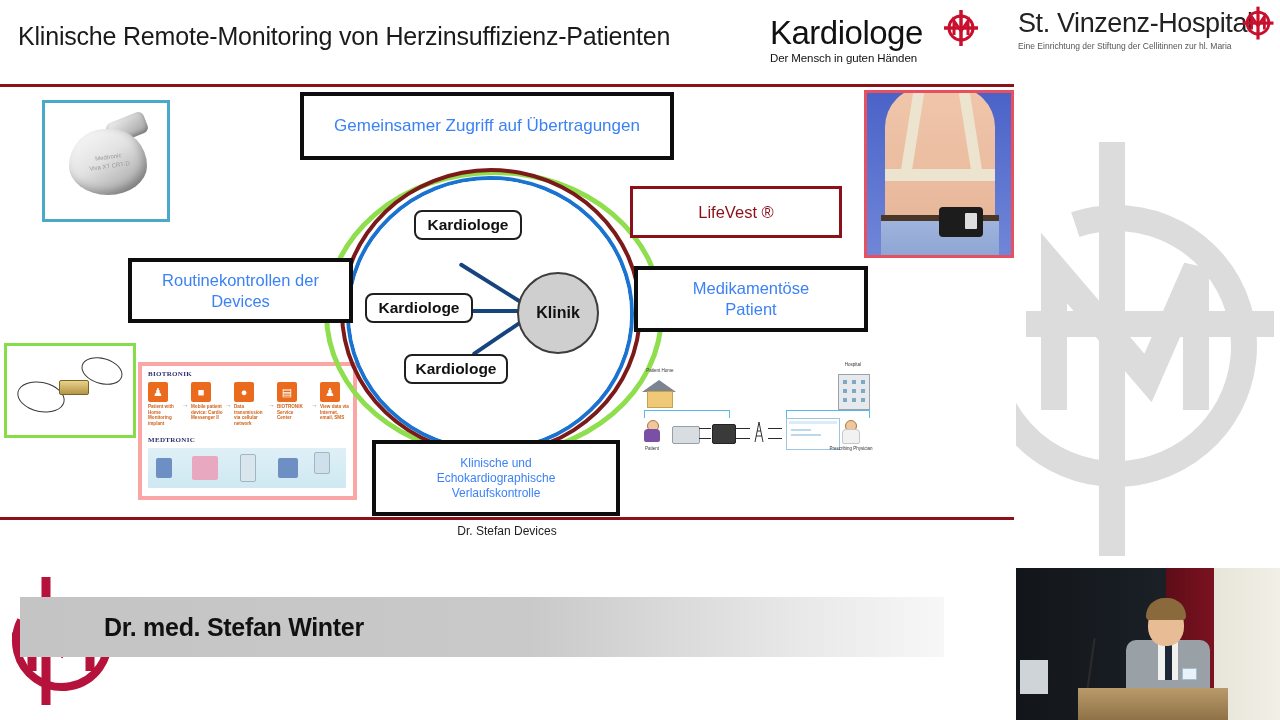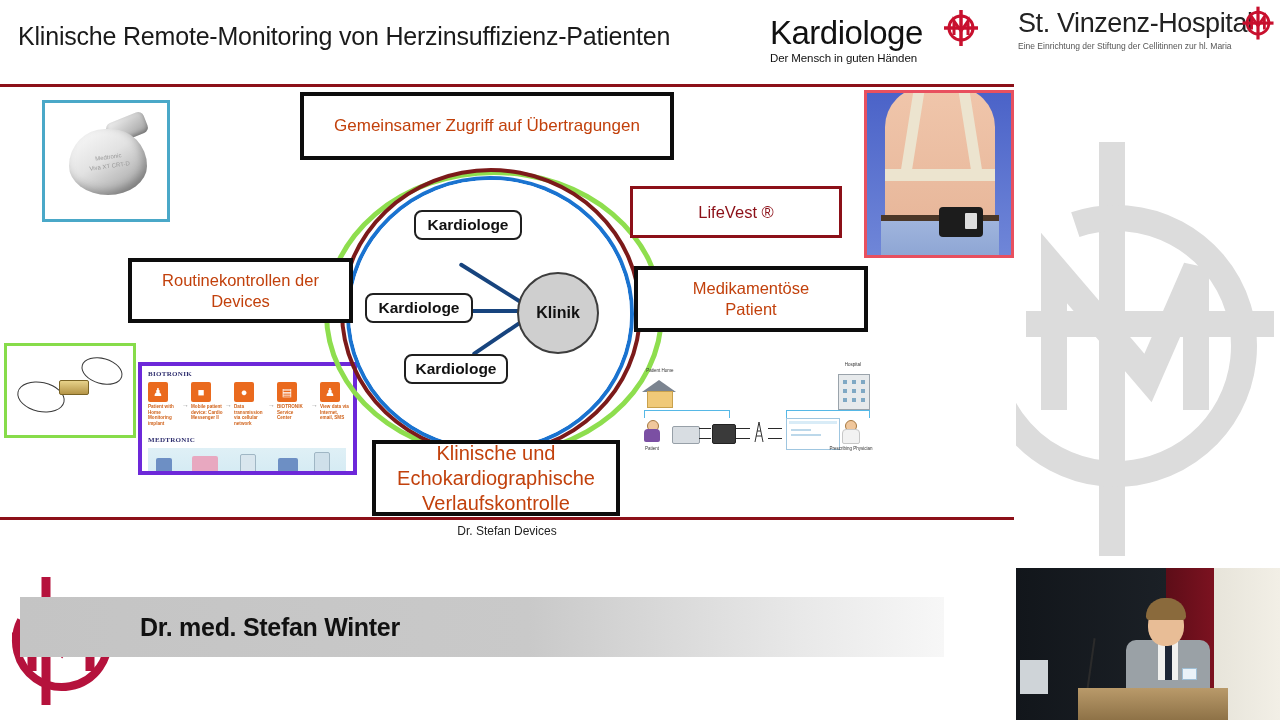--- a/index.html
+++ b/index.html
@@ -46,21 +46,21 @@
   #logo-vinzenz .tag{font-size:8.5px;color:#555;margin-top:4px;letter-spacing:0;}
 
   
   .cm-mark{position:absolute;}
   .cm-mark svg{display:block;}
 
   
   .frame{position:absolute;box-sizing:border-box;background:#fff;overflow:hidden;}
   #img-pacemaker{left:42px;top:100px;width:128px;height:122px;border:3px solid #4aa8c8;}
   #img-loop{left:4px;top:343px;width:132px;height:95px;border:3px solid #87dc4a;}
-  #img-vendors{left:138px;top:362px;width:219px;height:113px;border:4px solid #6d28d9;}
+  #img-vendors{left:138px;top:362px;width:219px;height:138px;border:4px solid #fca5a5;}
   #img-lifevest-photo{left:864px;top:90px;width:150px;height:168px;border:3px solid #e8505f;}
 
   
   .pm-body{
     position:absolute;left:24px;top:26px;width:78px;height:66px;
     background:linear-gradient(145deg,#fdfdfd 0%,#e2e2e2 45%,#b9b9b9 75%,#8f8f8f 100%);
     border-radius:46% 46% 50% 50% / 56% 56% 44% 44%;
     box-shadow:inset -4px -4px 8px rgba(0,0,0,.25);
   }
   .pm-head{
@@ -115,27 +115,27 @@
   #img-lifevest-photo .lv-belt{position:absolute;left:18px;top:76px;width:110px;height:12px;background:#ece4cf;}
   #img-lifevest-photo .lv-pants{position:absolute;left:14px;top:128px;width:118px;height:42px;background:linear-gradient(180deg,#9fb4dd,#8aa3d2);}
   #img-lifevest-photo .lv-leather{position:absolute;left:14px;top:122px;width:118px;height:9px;background:#4b3728;}
   #img-lifevest-photo .lv-device{position:absolute;left:72px;top:114px;width:44px;height:30px;background:#1c1c1c;border-radius:4px;}
   #img-lifevest-photo .lv-device .scr{position:absolute;left:26px;top:6px;width:12px;height:16px;background:#dedede;border-radius:1px;}
 
   
   .tbox{
     position:absolute;box-sizing:border-box;background:#fff;
     display:flex;align-items:center;justify-content:center;text-align:center;
-    color:#c2410c;line-height:1.25;
+    color:#3b82f6;line-height:1.25;
   }
   #box-top{left:300px;top:92px;width:374px;height:68px;border:4px solid #0d0d0d;font-size:17px;z-index:6;}
   #box-routine{left:128px;top:258px;width:225px;height:65px;border:4px solid #0d0d0d;font-size:16.5px;z-index:6;}
   #box-lifevest{left:630px;top:186px;width:212px;height:52px;border:3px solid #8c1018;color:#8c1018;font-size:16.5px;z-index:6;}
   #box-medikament{left:634px;top:266px;width:234px;height:66px;border:4px solid #0d0d0d;font-size:16.5px;z-index:6;}
-  #box-echo{left:372px;top:440px;width:248px;height:76px;border:4px solid #0d0d0d;font-size:20px;z-index:6;}
+  #box-echo{left:372px;top:440px;width:248px;height:76px;border:4px solid #0d0d0d;font-size:12px;z-index:6;}
 
   
   #circles{position:absolute;left:324px;top:168px;width:344px;height:292px;z-index:4;}
   .ring{position:absolute;border-radius:50%;box-sizing:border-box;background:transparent;}
   #ring-green{left:0px;top:2px;width:340px;height:288px;border:5px solid #8ede4e;}
   #ring-darkred{left:16px;top:0px;width:302px;height:288px;border:4px solid #7c1a1a;}
   #ring-blue{left:22px;top:8px;width:288px;height:276px;border:4px solid #1a73d0;}
   #circle-inner{position:absolute;left:26px;top:12px;width:280px;height:268px;border-radius:50%;background:#fff;z-index:1;}
 
   #node-klinik{
@@ -175,21 +175,21 @@
   #watermark{position:absolute;left:1016px;top:128px;width:264px;height:440px;opacity:1;z-index:1;}
 
   
   #bottom-area{position:absolute;left:0;top:565px;width:1014px;height:155px;background:#fff;}
   #cm-logo-big{position:absolute;left:10px;top:8px;width:126px;height:136px;}
   #name-band{
     position:absolute;left:20px;top:597px;width:924px;height:60px;
     background:linear-gradient(90deg,#c4c4c4 0%,#c9c9c9 55%,#e9e9e9 85%,#f7f7f7 100%);
     display:flex;align-items:center;z-index:2;
   }
-  #name-band span{margin-left:120px;font-size:25px;font-weight:bold;color:#111;letter-spacing:-0.3px;}
+  #name-band span{margin-left:84px;font-size:25px;font-weight:bold;color:#111;letter-spacing:-0.3px;}
 
   
   #webcam{position:absolute;left:1016px;top:568px;width:264px;height:152px;overflow:hidden;background:#11161c;}
   #webcam .curtain-dark{position:absolute;left:0;top:0;width:150px;height:152px;background:linear-gradient(90deg,#12161b,#1b2026);}
   #webcam .curtain-red{position:absolute;left:150px;top:0;width:48px;height:152px;background:linear-gradient(90deg,#5d0d18,#7c1220);}
   #webcam .wall{position:absolute;left:198px;top:0;width:66px;height:152px;background:linear-gradient(90deg,#e7e4da,#f2efe6);}
   #webcam .podium{position:absolute;left:62px;top:120px;width:150px;height:32px;background:linear-gradient(180deg,#b99a6a,#8e7247);}
   #webcam .speaker-head{position:absolute;left:132px;top:36px;width:36px;height:42px;border-radius:50% 50% 45% 45%;background:#e8bd96;}
   #webcam .speaker-hair{position:absolute;left:130px;top:30px;width:40px;height:22px;border-radius:20px 20px 4px 4px;background:#8a6a3c;}
   #webcam .speaker-body{position:absolute;left:110px;top:72px;width:84px;height:58px;background:#9aa1a6;border-radius:10px 10px 0 0;}

